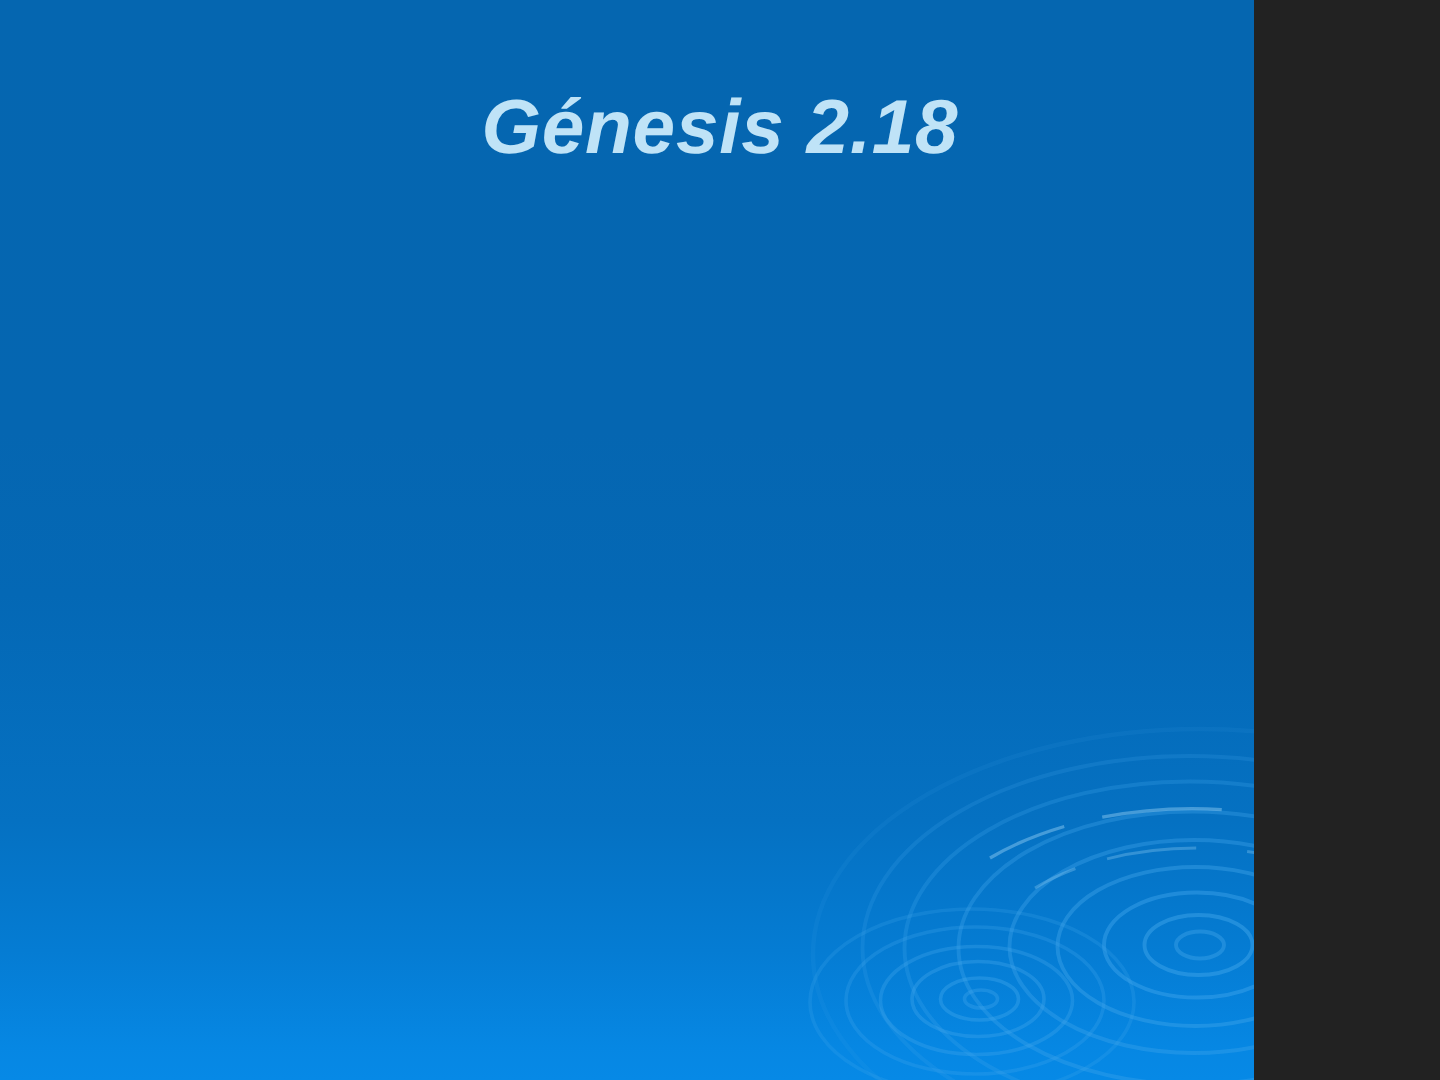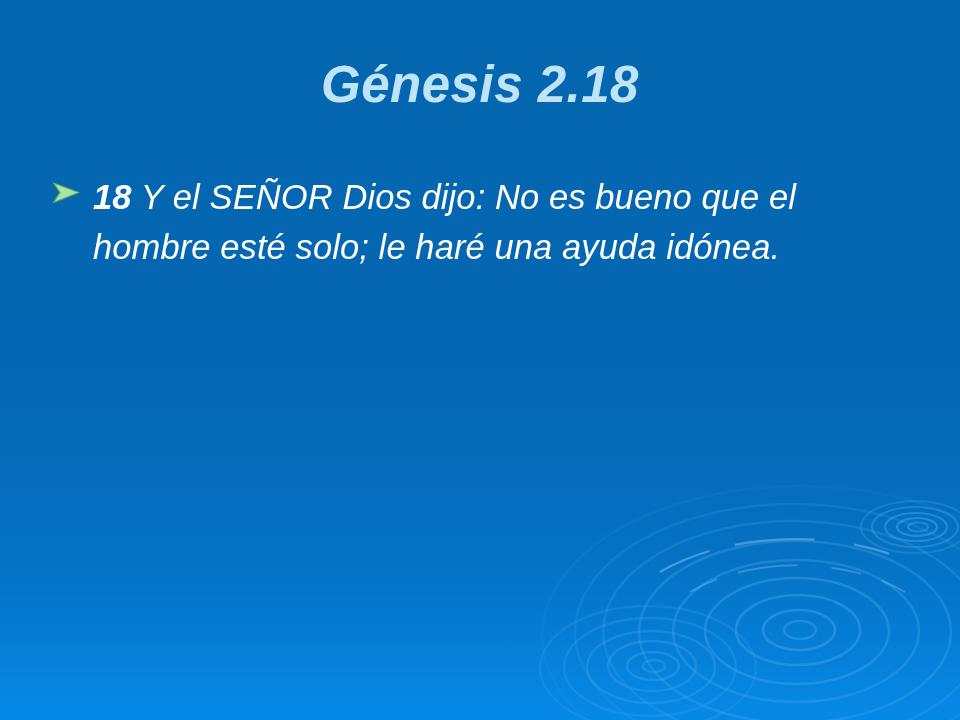--- a/index.html
+++ b/index.html
@@ -2,21 +2,21 @@
 <html><head>
 <meta charset="utf-8">
 <style>
   html, body {
     margin: 0;
     padding: 0;
     background: #222;
   }
   #slide {
     position: relative;
-    width: 960px;
+    width: 836px;
     height: 720px;
     overflow: hidden;
     font-family: "Liberation Sans", sans-serif;
     
     background: linear-gradient(to bottom,
         #0566B0 0%,
         #0566B1 40%,
         #0468B5 55%,
         #0571C2 76%,
         #057CD3 88%,
@@ -129,24 +129,14 @@
       </g>
 
       <g stroke-width="3">
         <ellipse cx="800" cy="636" rx="258" ry="150" stroke-opacity="0.10"></ellipse>
       </g>
     </g>
   </svg>
 
   <div id="title">Génesis 2.18</div>
 
-  <div id="body-block">
-    <div class="bullet-row">
-      <span class="bullet-marker">
-        <svg width="30" height="24" viewBox="0 0 30 24" xmlns="http://www.w3.org/2000/svg" aria-hidden="true">
-          <path d="M1.5 2 L27 11.5 L1.5 21.5 L8 11.5 Z" fill="#A6E6A2" stroke="#5FA86A" stroke-width="1.3" stroke-linejoin="round"></path>
-        </svg>
-      </span>
-      <span class="bullet-text"><span class="verse-num">18</span><span> Y el SEÑOR Dios dijo: No es bueno que el hombre esté solo; le haré una ayuda idónea.</span></span>
-    </div>
-  </div>
 
 </div>
 
 </body></html>

